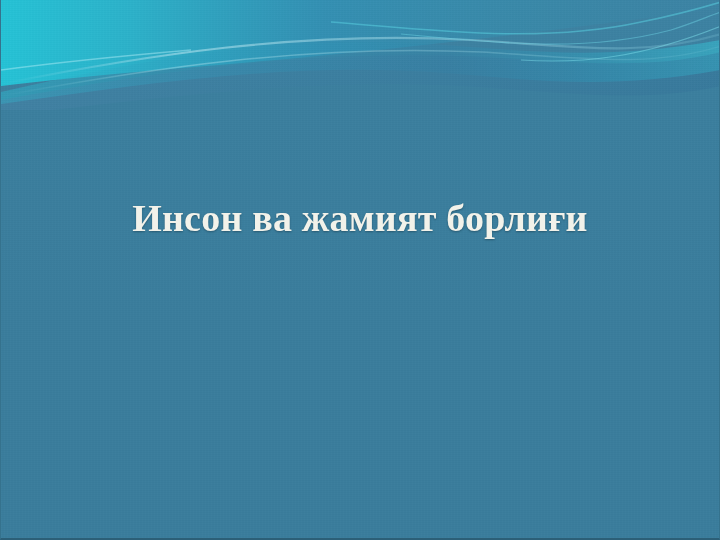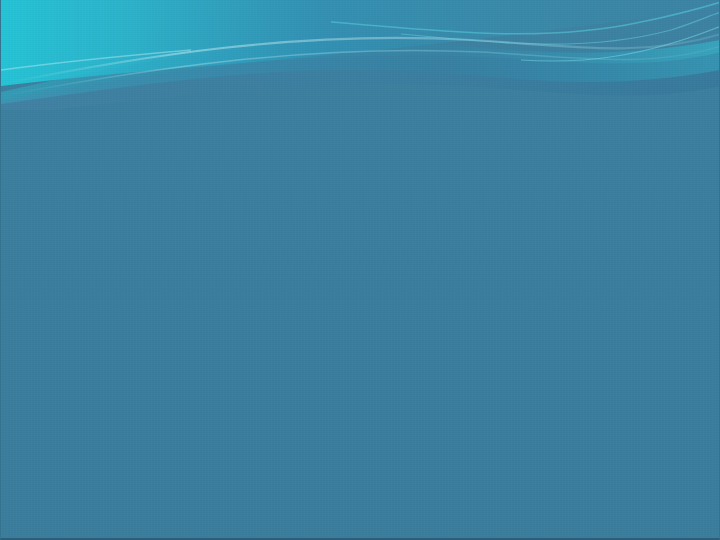--- a/index.html
+++ b/index.html
@@ -136,14 +136,17 @@
       <path d="M0,96 C150,68 310,44 480,52 C580,58 650,68 720,46" fill="none" stroke="url(#gHighlight)" stroke-width="1.4" opacity="0.7"></path>
       <path d="M330,22 C430,30 540,44 640,22 C670,16 700,8 720,2" fill="none" stroke="#58cde0" stroke-width="1.6" opacity="0.55"></path>
       <path d="M400,34 C490,42 580,54 670,30 C690,24 708,16 720,12" fill="none" stroke="#6fd8e8" stroke-width="1.2" opacity="0.45"></path>
       <path d="M520,60 C580,64 640,58 720,26" fill="none" stroke="#7ee0ee" stroke-width="1.1" opacity="0.5"></path>
       <path d="M0,70 C60,62 120,56 190,50" fill="none" stroke="#a9ecf5" stroke-width="1.3" opacity="0.5"></path>
     </svg>
   </div>
 
   <div class="bg-texture"></div>
 
+  <div class="title-block">
+    <h1 class="title-text">Инсон ва жамият борлиғи</h1>
+  </div>
 
 </div>
 
 </body></html>

